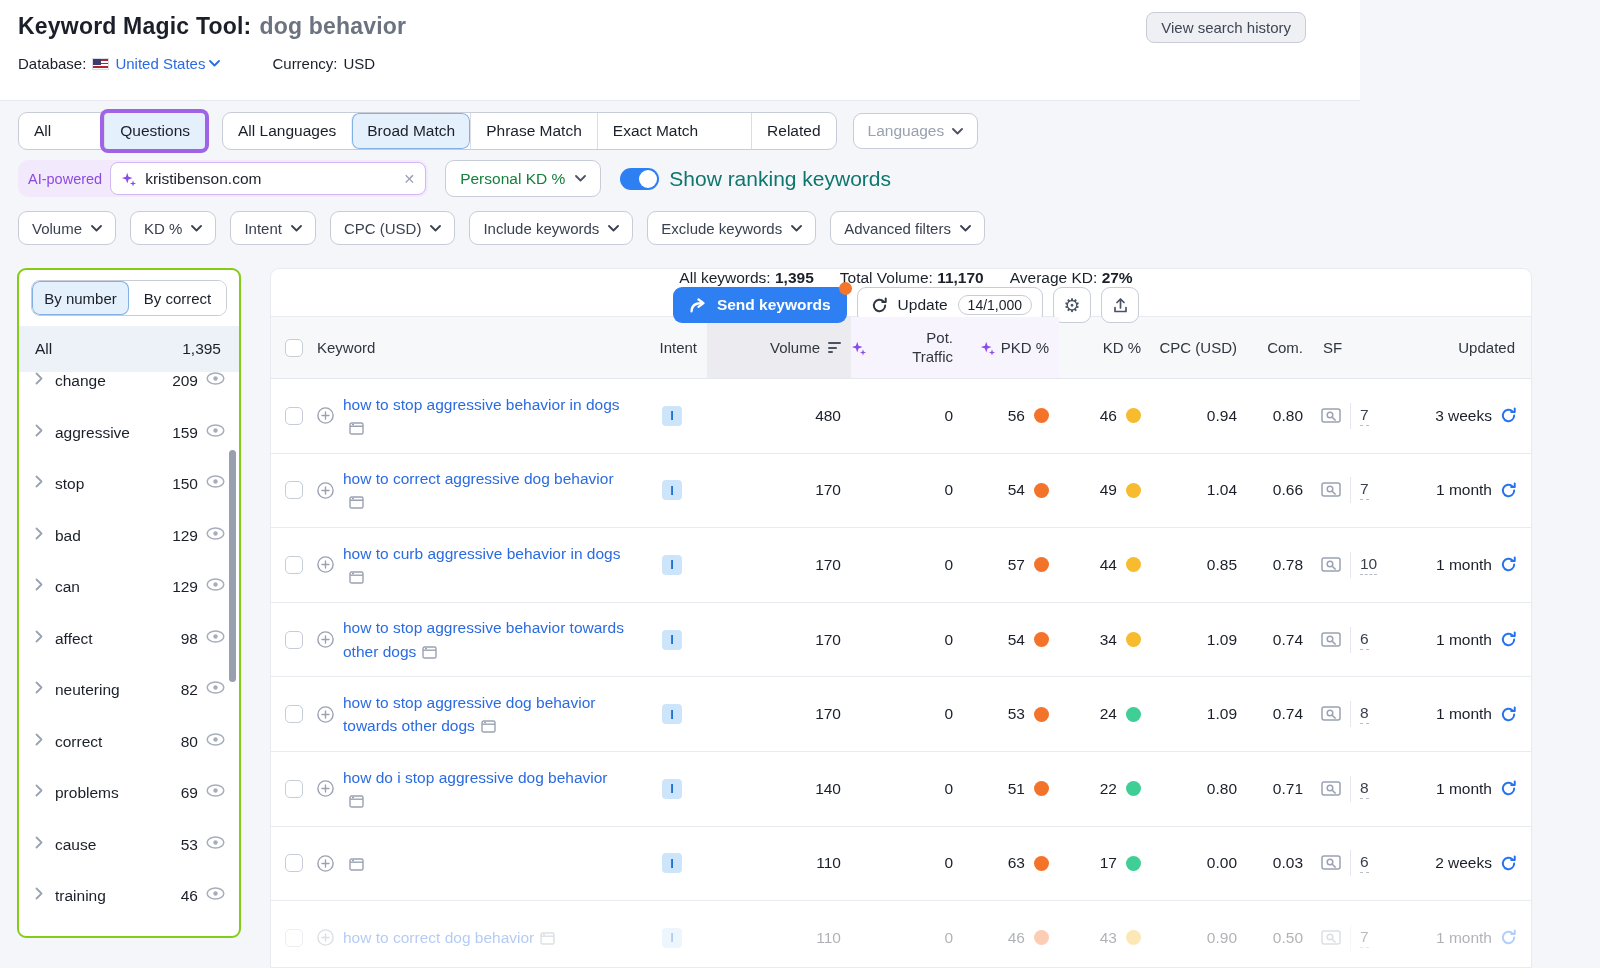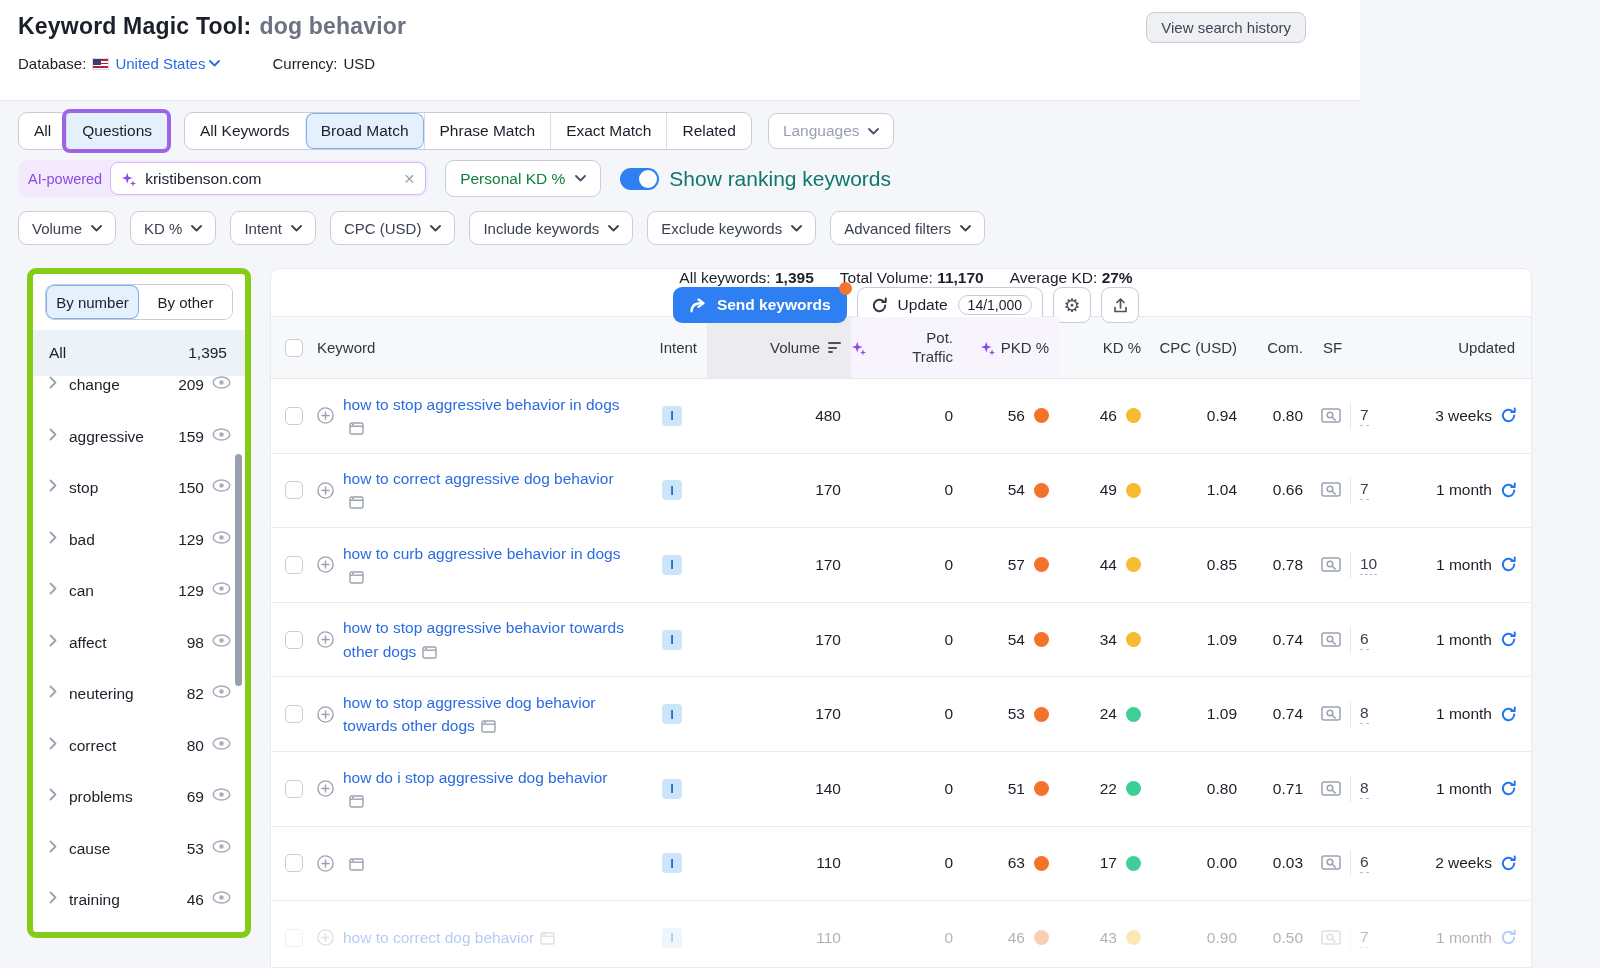--- a/index.html
+++ b/index.html
@@ -19,21 +19,21 @@
   .db-sep { width:40px; }
 
   
   .chev svg, .chev-r svg { display:block; }
 
   
   .tabs-row { position:absolute; top:112px; left:18px; display:flex; align-items:center; gap:16px; }
   .tab-group { display:flex; background:#fff; border:1px solid #c7ccd6; border-radius:9px; overflow:visible; }
   .tab { height:36px; padding:0 15px; display:flex; align-items:center; font-size:15.5px; color:#1a1f29; cursor:pointer; border-left:1px solid #d9dde4; position:relative; }
   .tab:first-child { border-left:none; border-radius:8px 0 0 8px; }
-  .tab:last-child { border-radius:0 8px 8px 0; }
+  .tab:last-child { border-radius:0 8px 8px 0;margin-left:38px; }
   .tab.selected { background:#e4f0fc; box-shadow:inset 0 0 0 1px #82b0e4; border-radius:8px; border-left-color:transparent; }
   .tab.annotated { background:#e4f0fc; border-radius:4px; box-shadow:0 0 0 4px #9e63e6; z-index:2; }
   .languages-btn { height:36px; padding:0 14px; background:#fff; border:1px solid #c7ccd6; border-radius:9px; display:flex; align-items:center; gap:8px; font-size:15.5px; color:#99a1b0; cursor:pointer; }
 
   
   .search-row { position:absolute; top:160px; left:18px; display:flex; align-items:center; gap:17px; }
   .ai-search-wrap { display:flex; align-items:center; background:#f3e9fd; border-radius:10px; padding:2px 2px 2px 10px; }
   .ai-label { font-size:14.5px; color:#8a4be0; margin-right:8px; }
   .ai-input { width:316px; height:33px; background:#fff; border:1px solid #d3b6f3; border-radius:8px; display:flex; align-items:center; padding:0 10px; gap:8px; }
   .ai-input .q { flex:1; font-size:15.5px; color:#1a1f29; }
@@ -42,21 +42,21 @@
   .toggle-wrap { display:flex; align-items:center; gap:10px; margin-left:2px; }
   .toggle { width:39px; height:22px; background:#2e80f2; border-radius:11px; position:relative; cursor:pointer; }
   .toggle .knob { position:absolute; top:2px; right:2px; width:18px; height:18px; background:#fff; border-radius:50%; }
   .toggle-label { font-size:21px; color:#0f766e; }
 
   
   .filters-row { position:absolute; top:211px; left:18px; display:flex; gap:14px; }
   .filter-btn { height:34px; padding:0 13px; background:#fff; border:1px solid #c7ccd6; border-radius:9px; display:flex; align-items:center; gap:9px; font-size:15px; color:#3a4150; cursor:pointer; }
 
   
-  .sidebar { position:absolute; top:268px; left:27px; width:224px; height:670px; background:#fff; border:6px solid #84cc16; border-radius:9px; overflow:hidden; }
+  .sidebar { position:absolute; top:268px; left:17px; width:224px; height:670px; background:#fff; border:2px solid #84cc16; border-radius:9px; overflow:hidden; }
   .side-tabs { display:flex; margin:10px 12px 10px 12px; border:1px solid #c7ccd6; border-radius:9px; overflow:hidden; }
   .side-tab { flex:1; height:34px; display:flex; align-items:center; justify-content:center; font-size:15px; color:#1a1f29; cursor:pointer; background:#fff; }
   .side-tab.selected { background:#e4f0fc; box-shadow:inset 0 0 0 1px #82b0e4; border-radius:8px; }
   .all-row { height:46px; background:#edf1f8; display:flex; align-items:center; justify-content:space-between; padding:0 18px 0 16px; font-size:15.5px; cursor:pointer; }
   .group-list { position:relative; }
   .group-row { height:51.5px; display:flex; align-items:flex-start; padding:0 14px 0 16px; font-size:15.5px; cursor:pointer; }
   .group-row .chev-r { color:#9aa2b1; margin-right:12px; display:flex; }
   .group-row .gname { flex:1; }
   .group-row .gcount { margin-right:8px; }
   .eye-ic { display:flex; color:#a7aebb; }
@@ -140,21 +140,21 @@
       <span>USD</span>
     </div>
   </div>
 
   <div class="tabs-row">
     <div class="tab-group">
       <div class="tab">All</div>
       <div class="tab annotated">Questions</div>
     </div>
     <div class="tab-group">
-      <div class="tab">All Keywords</div>
+      <div class="tab">All Languages</div>
       <div class="tab selected">Broad Match</div>
       <div class="tab">Phrase Match</div>
       <div class="tab">Exact Match</div>
       <div class="tab">Related</div>
     </div>
     <div class="languages-btn">
       <span>Languages</span>
         <span class="chev" style="color:#4a5264">
           <svg width="11" height="7" viewBox="0 0 11 7">
             <path d="M1 1l4.5 4.5L10 1" fill="none" stroke="currentColor" stroke-width="1.8" stroke-linecap="round" stroke-linejoin="round"></path>
@@ -248,21 +248,21 @@
           <svg width="11" height="7" viewBox="0 0 11 7">
             <path d="M1 1l4.5 4.5L10 1" fill="none" stroke="currentColor" stroke-width="1.8" stroke-linecap="round" stroke-linejoin="round"></path>
           </svg>
         </span>
       </div>
   </div>
 
   <div class="sidebar">
     <div class="side-tabs">
       <div class="side-tab selected">By number</div>
-      <div class="side-tab">By other</div>
+      <div class="side-tab">By correct</div>
     </div>
     <div class="all-row">
       <span>All</span>
       <span>1,395</span>
     </div>
     <div class="group-list">
   <div class="group-row">
     <span class="chev-r">
             <svg width="8" height="13" viewBox="0 0 8 13">
               <path d="M1.5 1.5l5 5-5 5" fill="none" stroke="currentColor" stroke-width="1.8" stroke-linecap="round" stroke-linejoin="round"></path>

